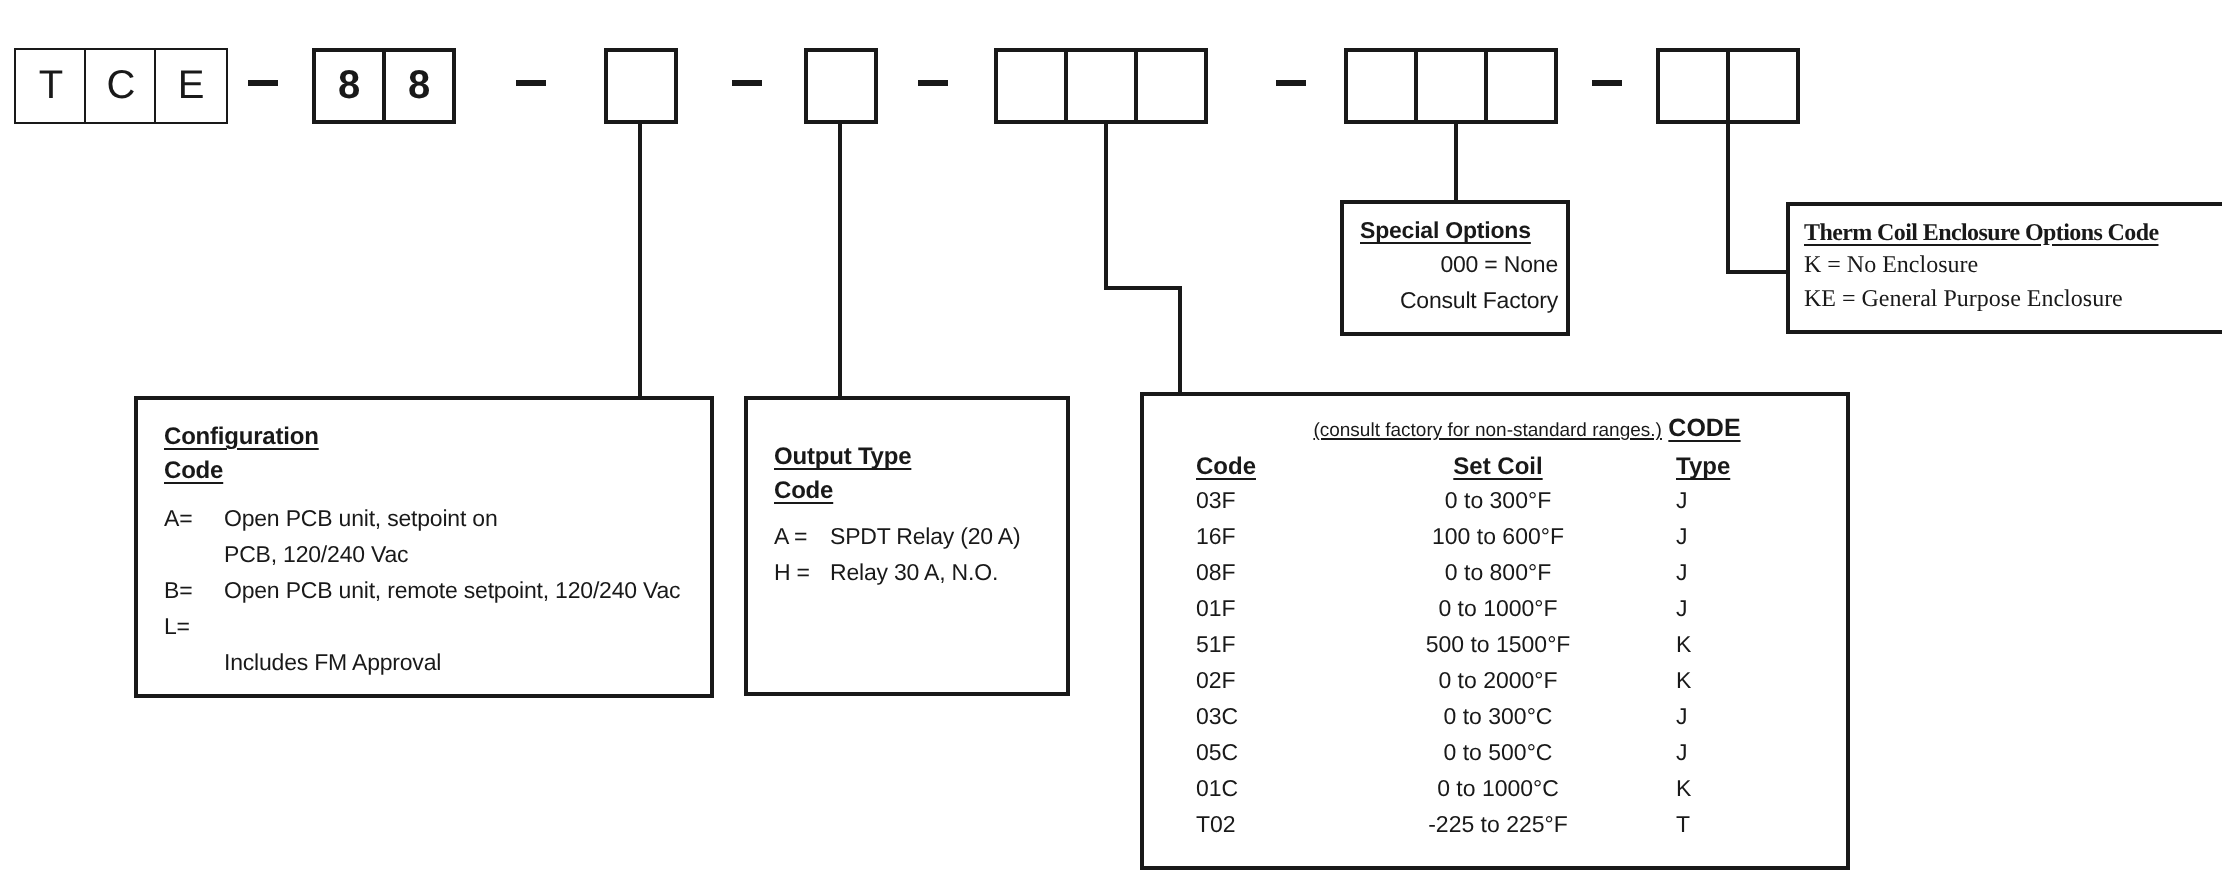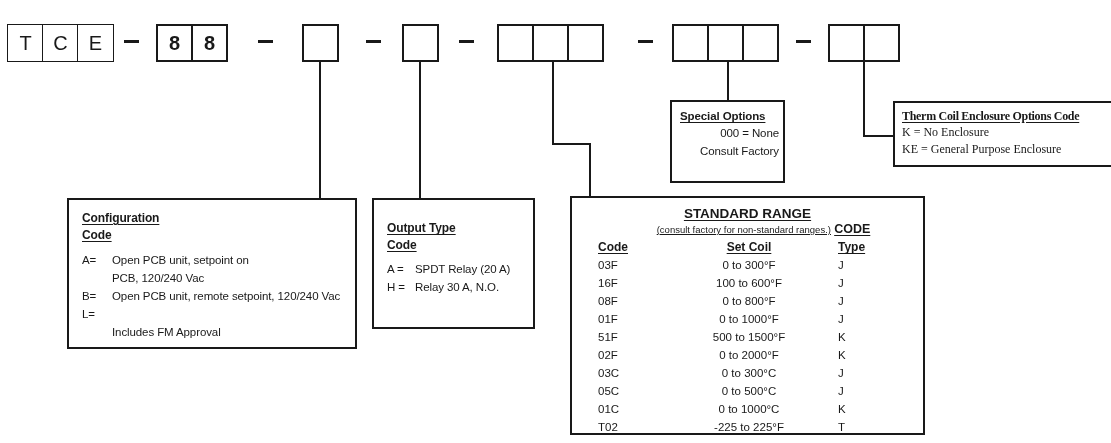--- a/index.html
+++ b/index.html
@@ -31,41 +31,41 @@
   .b-head { font-weight:bold; text-decoration:underline; text-underline-offset:2px; }
 
   
   .cfg { left:67px; top:198px; width:290px; height:151px; padding:10px 6px 0 13px; font-size:11.5px; letter-spacing:-0.1px; }
   .cfg .b-head { font-size:12px; line-height:17px; }
   .cfg-rows { margin-top:7px; }
   .cfg-row { display:flex; line-height:18px; white-space:nowrap; }
   .cfg-code { width:30px; flex:0 0 30px; }
 
   
-  .out { left:372px; top:198px; width:163px; height:131px; padding:20px 4px 0 13px; font-size:11.5px; letter-spacing:-0.1px; }
+  .out { left:372px; top:198px; width:163px; height:150px; padding:20px 4px 0 13px; font-size:11.5px; letter-spacing:-0.1px; }
   .out .b-head { font-size:12px; line-height:17px; }
   .out-rows { margin-top:6px; }
   .out-row { display:flex; line-height:18px; white-space:nowrap; }
   .out-code { width:28px; flex:0 0 28px; }
 
   
   .rng { left:570px; top:196px; width:355px; height:239px; padding-top:8px; font-size:11.5px; }
   .rng-title { text-align:center; font-size:13.5px; font-weight:bold; text-decoration:underline; text-underline-offset:2px; line-height:15px; }
   .rng-sub { text-align:center; line-height:15px; margin-top:1px;padding-left:32px; }
   .rng-sub .paren { font-size:9.5px; text-decoration:underline; }
   .rng-sub .codelab { font-size:12.5px; font-weight:bold; text-decoration:underline; text-underline-offset:2px; }
   .rng-grid { display:grid; grid-template-columns:88px 178px 79px; }
   .rng-hdr { font-weight:bold; text-decoration:underline; text-underline-offset:2px; font-size:12px; line-height:17px; margin-top:1px; }
   .rng-c1 { padding-left:26px; text-align:left; }
   .rng-c2 { text-align:center; }
   .rng-c3 { text-align:left; }
   .rng-grid > div { line-height:18px; }
 
   
-  .spc { left:670px; top:100px; width:115px; height:83px; padding:7px 4px 0 8px; font-size:11.5px; letter-spacing:-0.1px; }
+  .spc { left:670px; top:100px; width:115px; height:68px; padding:7px 4px 0 8px; font-size:11.5px; letter-spacing:-0.1px; }
   .spc .b-head { font-size:11.5px; line-height:15px; }
   .spc-line { line-height:18px; white-space:nowrap;text-align:right; }
   .spc-line:first-of-type { margin-top:4px; }
 
   
   .enc { left:893px; top:101px; width:252px; height:66px; padding:5px 4px 0 7px;
          font-family:"Liberation Serif", serif; font-size:12px; }
   .enc .b-head { font-size:12px; letter-spacing:-0.3px; line-height:16px; white-space:nowrap; }
   .enc-line { line-height:17px; white-space:nowrap; }
   .enc-line:first-of-type { margin-top:2px; }
@@ -167,21 +167,20 @@
         <span>SPDT Relay (20 A)</span>
       </div>
       <div class="out-row">
         <span class="out-code">H =</span>
         <span>Relay 30 A, N.O.</span>
       </div>
     </div>
   </div>
 
   <div class="descbox rng">
-    <div class="rng-title">STANDARD RANGE</div>
     <div class="rng-sub">
       <span class="paren">(consult factory for non-standard ranges.)</span>
       <span class="codelab">CODE</span>
     </div>
     <div class="rng-grid">
       <div class="rng-c1 rng-hdr">Code</div>
       <div class="rng-c2 rng-hdr">Set Coil</div>
       <div class="rng-c3 rng-hdr">Type</div>
 
       <div class="rng-c1">03F</div>

